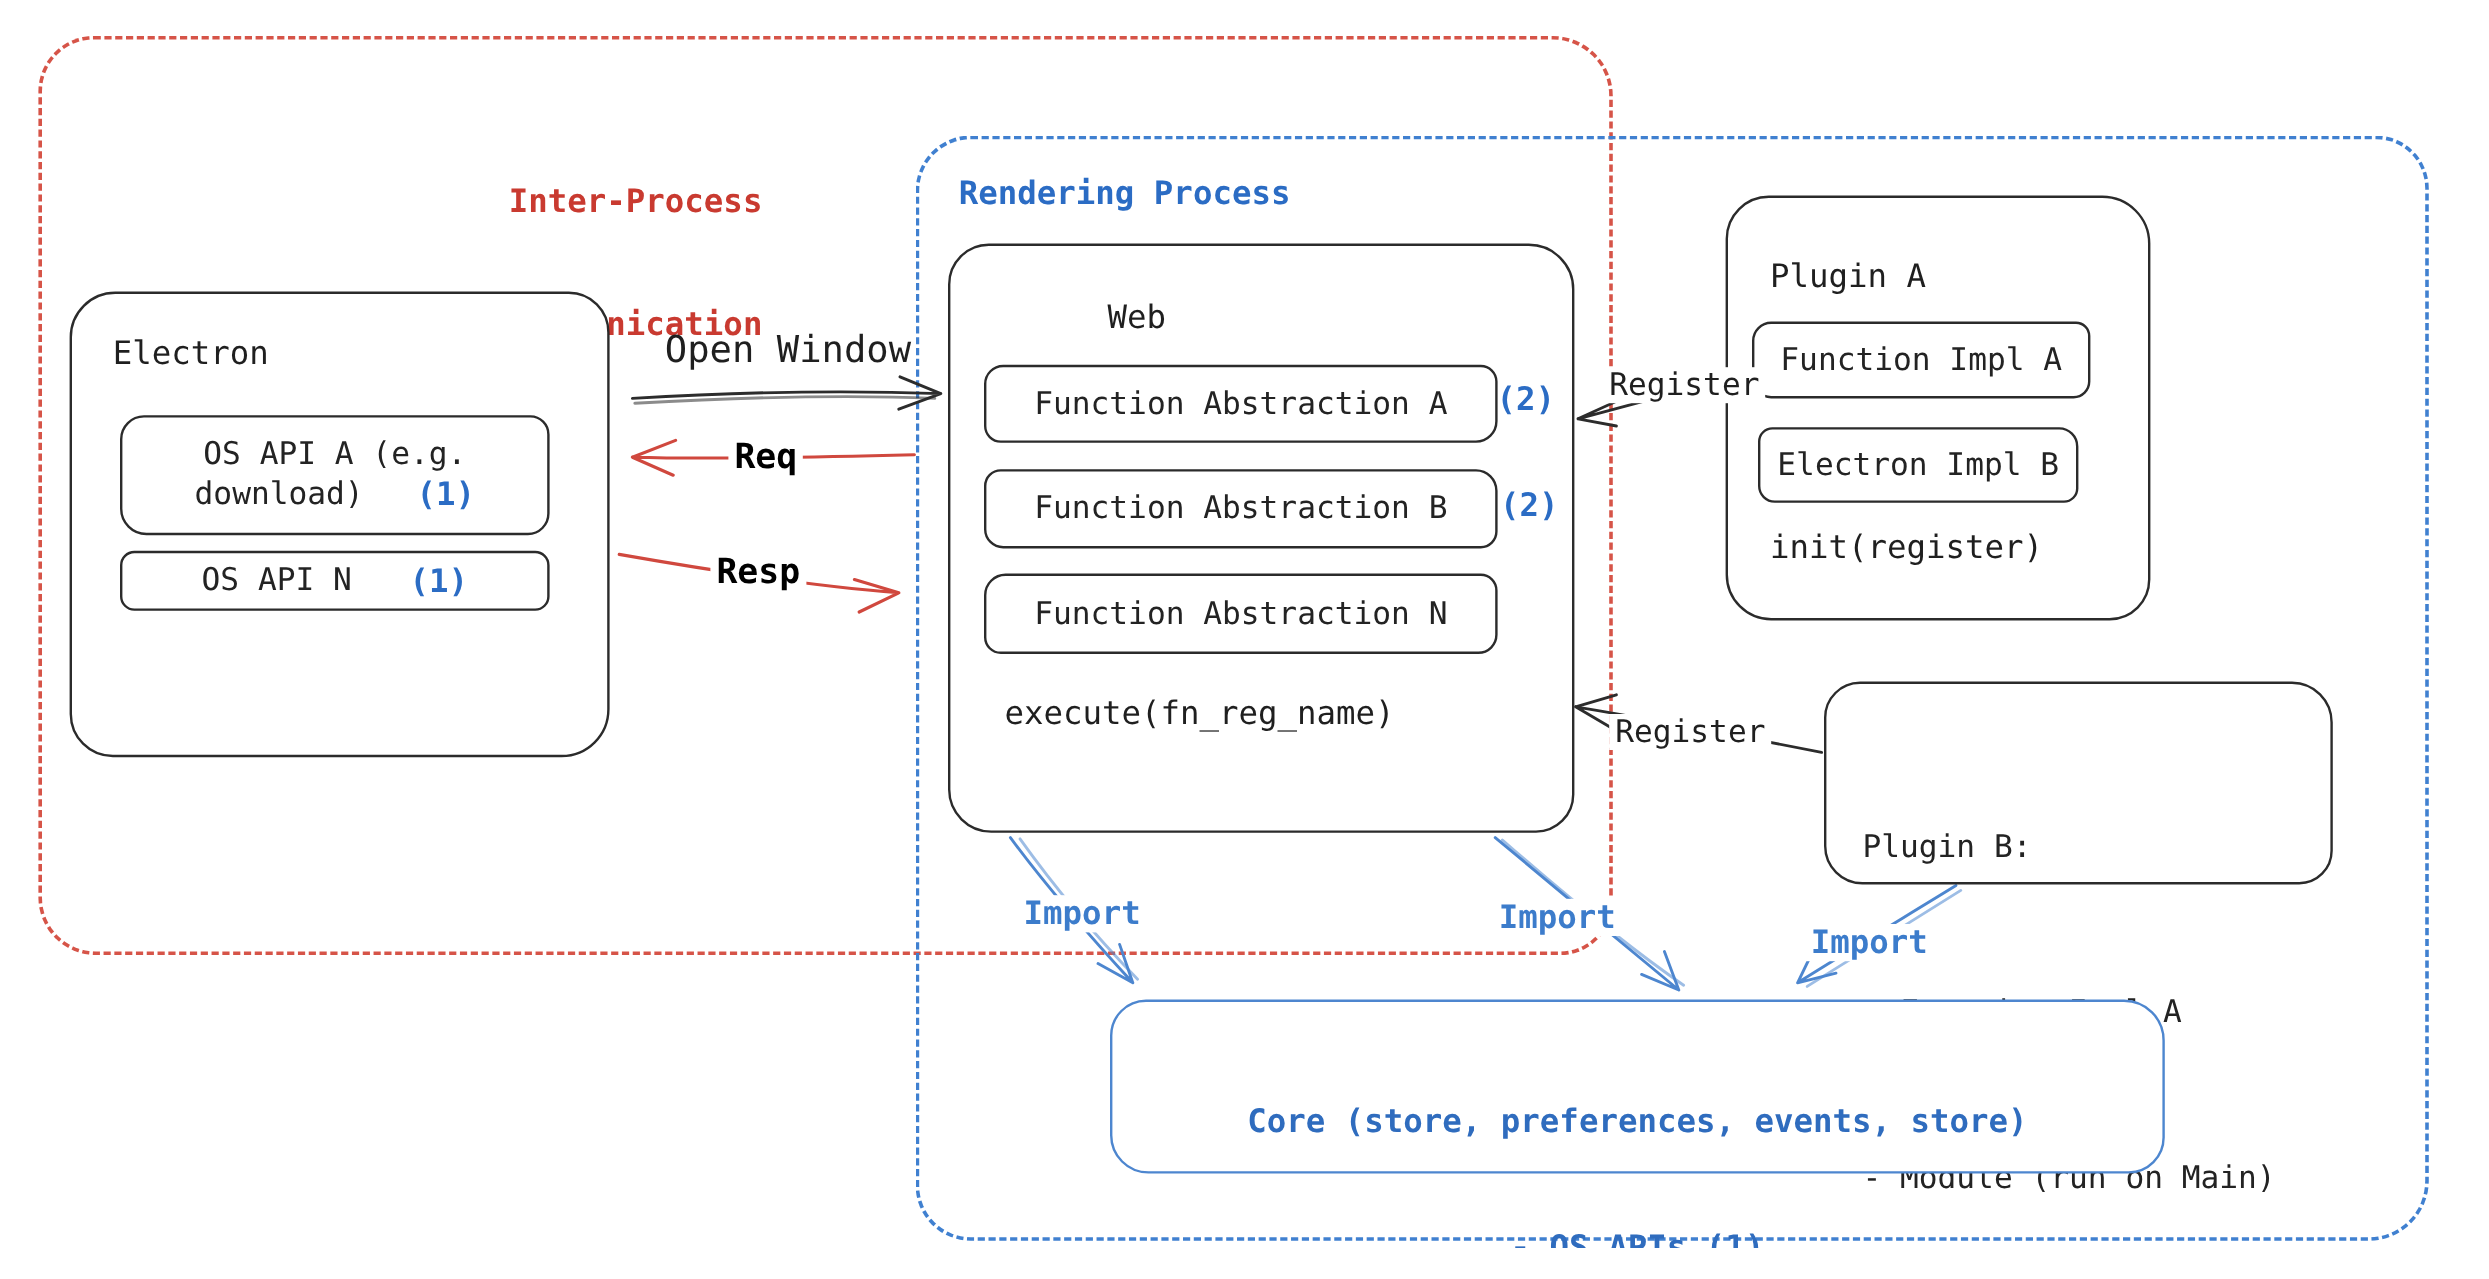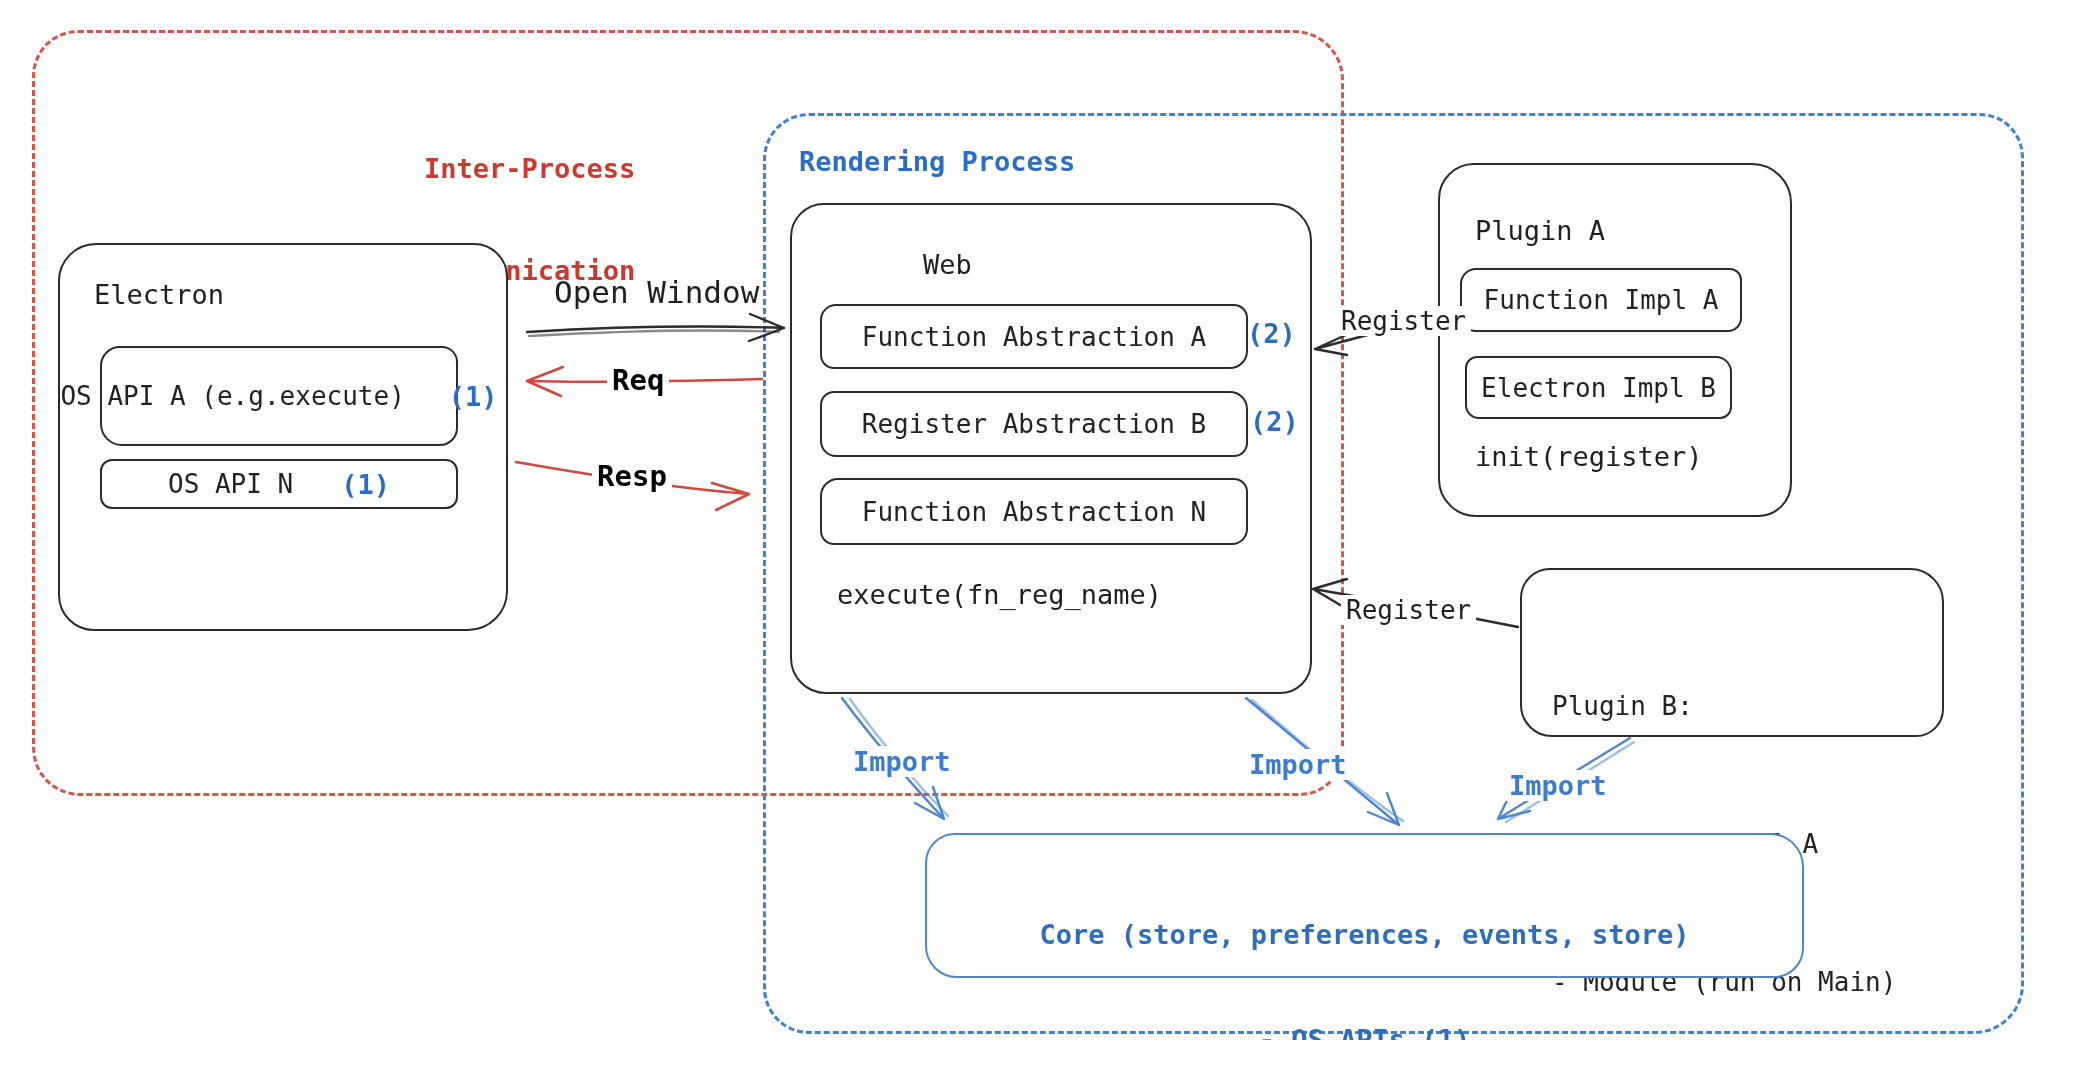--- a/index.html
+++ b/index.html
@@ -84,43 +84,43 @@
 
     <path class="st-blue" d="M1246,698 C1296,740 1350,784 1399,825 M1399,825 L1368,812 M1399,825 L1387,793"></path>
     <path class="st-blue sketch2" d="M1252,700 C1300,742 1352,786 1403,821"></path>
 
     <path class="st-blue" d="M1630,738 C1586,765 1541,792 1498,819 M1498,819 L1530,811 M1498,819 L1512,790"></path>
     <path class="st-blue sketch2" d="M1634,742 C1591,769 1549,795 1506,822"></path>
   </svg>
 
   <div class="node" style="left:58px;top:243px;width:446px;height:384px;border-radius:38px 34px 40px 36px;">
     <div class="node-title" style="left:34px;top:34px;">Electron</div>
-    <div class="inner lines" style="left:40px;top:101px;width:354px;height:96px;border-radius:20px 16px 18px 22px;flex-direction:row;line-height:33px;">
+    <div class="inner lines" style="left:40px;top:101px;width:354px;height:96px;border-radius:20px 16px 18px 22px;flex-direction:column;line-height:33px;">
       <div>OS API A (e.g.</div>
       <div style="display:flex;gap:44px;">
-        <span>execute)</span>
+        <span>download)</span>
         <span class="badge">(1)</span>
       </div>
     </div>
     <div class="inner" style="left:40px;top:214px;width:354px;height:46px;border-radius:12px;gap:48px;">
       <span>OS API N</span>
       <span class="badge">(1)</span>
     </div>
   </div>
 
   <div class="node" style="left:790px;top:203px;width:518px;height:487px;border-radius:34px 38px 32px 36px;">
     <div class="node-title" style="left:131px;top:44px;">Web</div>
 
     <div class="inner" style="left:28px;top:99px;width:424px;height:61px;border-radius:16px 14px 18px 14px;">
       <span>Function Abstraction A</span>
     </div>
     <span class="badge abs" style="left:455px;top:113px;">(2)</span>
 
     <div class="inner" style="left:28px;top:186px;width:424px;height:62px;border-radius:14px 18px 14px 16px;">
-      <span>Register Abstraction B</span>
+      <span>Function Abstraction B</span>
     </div>
     <span class="badge abs" style="left:458px;top:201px;">(2)</span>
 
     <div class="inner" style="left:28px;top:273px;width:424px;height:63px;border-radius:18px 14px 16px 14px;">
       <span>Function Abstraction N</span>
     </div>
 
     <div class="code-label" style="left:45px;top:374px;">execute(fn_reg_name)</div>
   </div>
 

